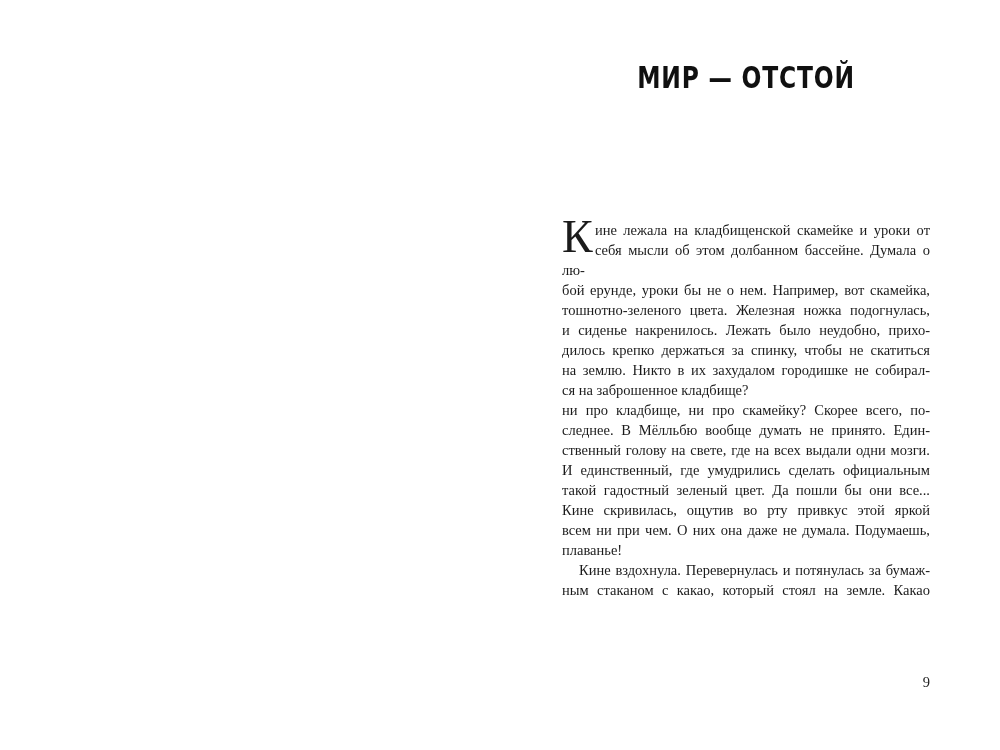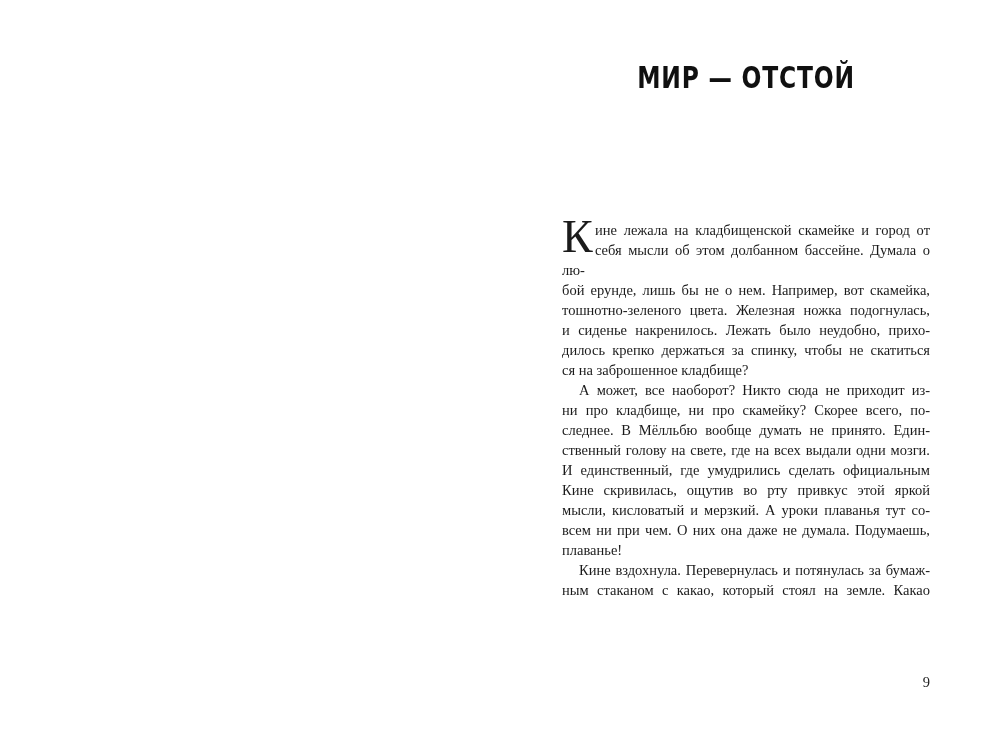--- a/index.html
+++ b/index.html
@@ -67,34 +67,34 @@
 <body>
 
 <div class="book-page">
 
   <h1 class="chapter-title">МИР — ОТСТОЙ</h1>
 
   <div class="text-block">
     <span class="drop-cap-spacer"></span>
     <span class="drop-cap">К</span>
 
-  <div class="line">ине лежала на кладбищенской скамейке и город от</div>
+  <div class="line">ине лежала на кладбищенской скамейке и уроки от</div>
       <div class="line">себя мысли об этом долбанном бассейне. Думала о лю-</div>
-      <div class="line">бой ерунде, лишь бы не о нем. Например, вот скамейка,</div>
+      <div class="line">бой ерунде, уроки бы не о нем. Например, вот скамейка,</div>
       <div class="line">тошнотно-зеленого цвета. Железная ножка подогнулась,</div>
       <div class="line">и сиденье накренилось. Лежать было неудобно, прихо-</div>
       <div class="line">дилось крепко держаться за спинку, чтобы не скатиться</div>
+      <div class="line">на землю. Никто в их захудалом городишке не собирал-</div>
       <div class="line last">ся на заброшенное кладбище?</div>
-      <div class="line indent">А может, все наоборот? Никто сюда не приходит из-</div>
       <div class="line">ни про кладбище, ни про скамейку? Скорее всего, по-</div>
       <div class="line">следнее. В Мёлльбю вообще думать не принято. Един-</div>
       <div class="line">ственный голову на свете, где на всех выдали одни мозги.</div>
       <div class="line">И единственный, где умудрились сделать официальным</div>
+      <div class="line">такой гадостный зеленый цвет. Да пошли бы они все...</div>
       <div class="line">Кине скривилась, ощутив во рту привкус этой яркой</div>
-      <div class="line">мысли, кисловатый и мерзкий. А уроки плаванья тут со-</div>
       <div class="line">всем ни при чем. О них она даже не думала. Подумаешь,</div>
       <div class="line last">плаванье!</div>
       <div class="line indent">Кине вздохнула. Перевернулась и потянулась за бумаж-</div>
       <div class="line">ным стаканом с какао, который стоял на земле. Какао</div>
     </div>
 
   <div class="page-number">9</div>
 
 </div>
 

